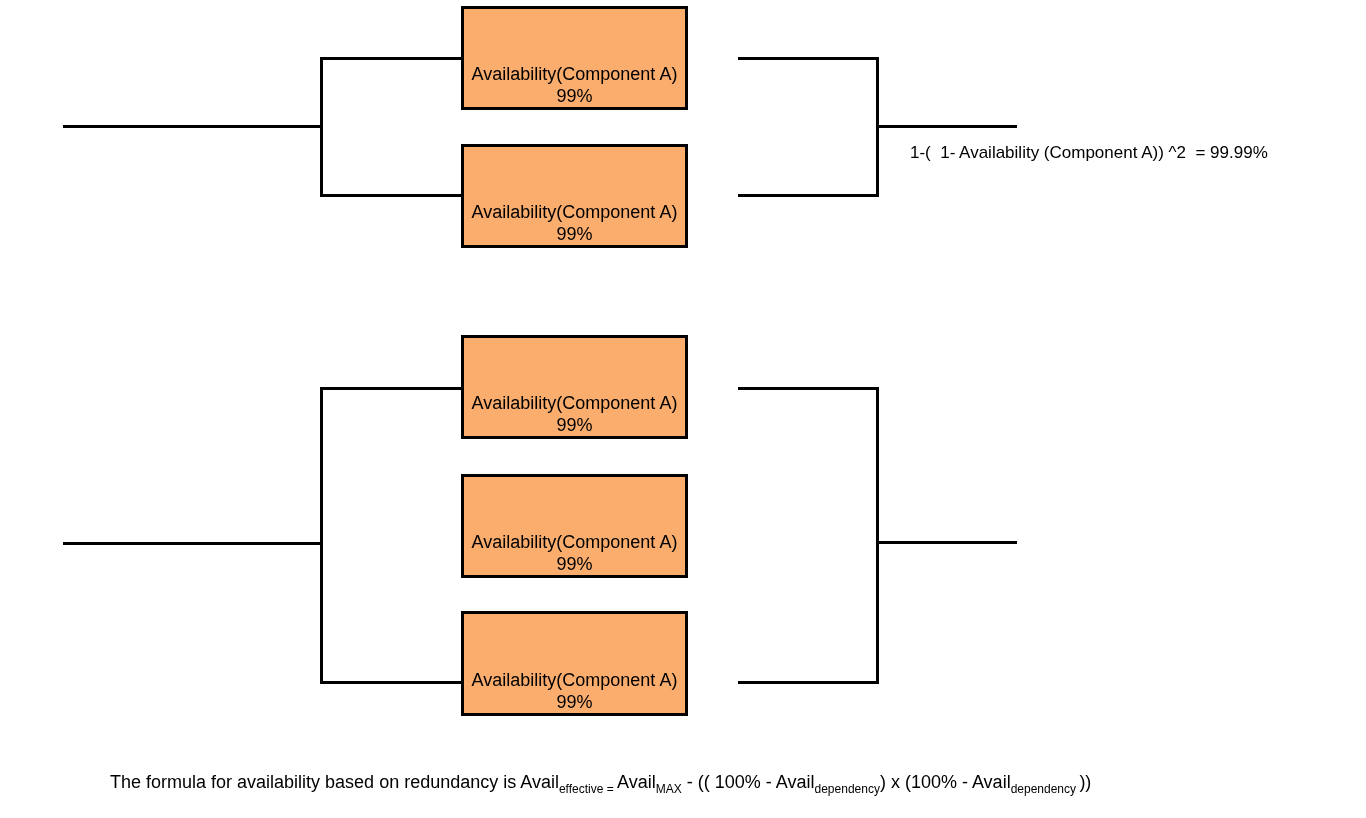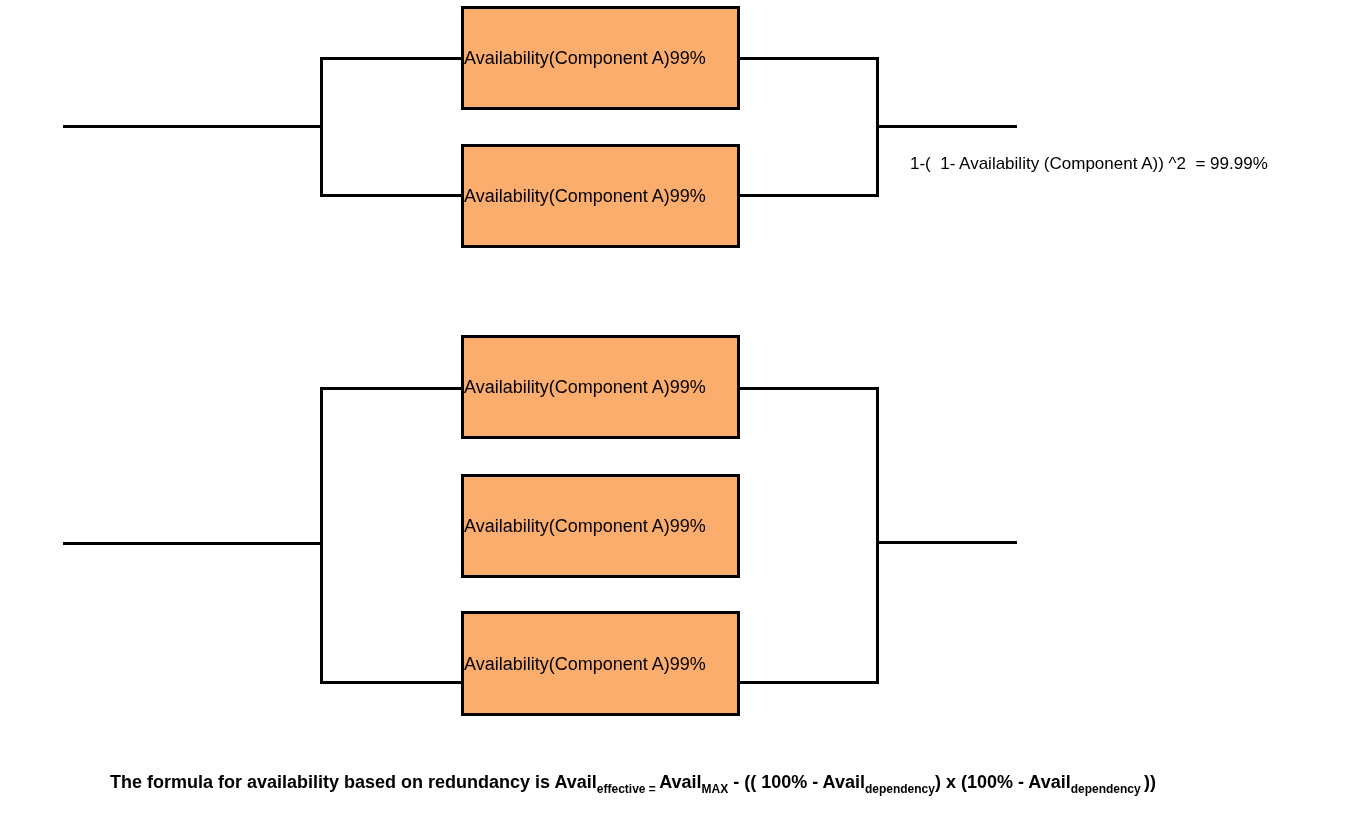--- a/index.html
+++ b/index.html
@@ -19,44 +19,43 @@
     background: var(--page-bg);
     overflow: hidden;
   }
   .line {
     position: absolute;
     background: var(--line-color);
   }
   .avail-box {
     position: absolute;
     left: 461px;
-    width: 279px;
+    width: 227px;
     height: 104px;
     background: var(--box-fill);
     border: 3px solid var(--box-border);
     display: flex;
-    flex-direction: row;
+    flex-direction: column;
     align-items: center;
-    justify-content: flex-start;
+    justify-content: flex-end;
     text-align: center;
     font-size: 18px;
     line-height: 22px;
   }
   .formula {
     position: absolute;
     font-size: 17px;
     white-space: pre;
   }
   .footer-formula {
     position: absolute;
     left: 110px;
     top: 772px;
     font-size: 18px;
     white-space: pre;
-    font-weight: bold;
   }
   .footer-formula .sub {
     font-size: 12px;
     vertical-align: baseline;
     position: relative;
     top: 5px;
   }
 </style>
 </head>
 <body>
@@ -75,21 +74,21 @@
   <div class="avail-box" style="top:144px;">
     <span>Availability(Component A)</span>
     <span>99%</span>
   </div>
 
   <div class="line" style="left:738px; top:57px;  width:141px; height:3px;"></div>
   <div class="line" style="left:738px; top:194px; width:141px; height:3px;"></div>
   <div class="line" style="left:876px; top:57px;  width:3px;  height:140px;"></div>
   <div class="line" style="left:879px; top:125px; width:138px; height:3px;"></div>
 
-  <div class="formula" style="left:910px; top:154px;">1-(  1- Availability (Component A)) ^2  = 99.99%</div>
+  <div class="formula" style="left:910px; top:143px;">1-(  1- Availability (Component A)) ^2  = 99.99%</div>
 
   <div class="line" style="left:63px;  top:542px; width:259px; height:3px;"></div>
   <div class="line" style="left:320px; top:387px; width:3px;  height:297px;"></div>
   <div class="line" style="left:322px; top:387px; width:141px; height:3px;"></div>
   <div class="line" style="left:322px; top:681px; width:141px; height:3px;"></div>
 
   <div class="avail-box" style="top:335px;">
     <span>Availability(Component A)</span>
     <span>99%</span>
   </div>

